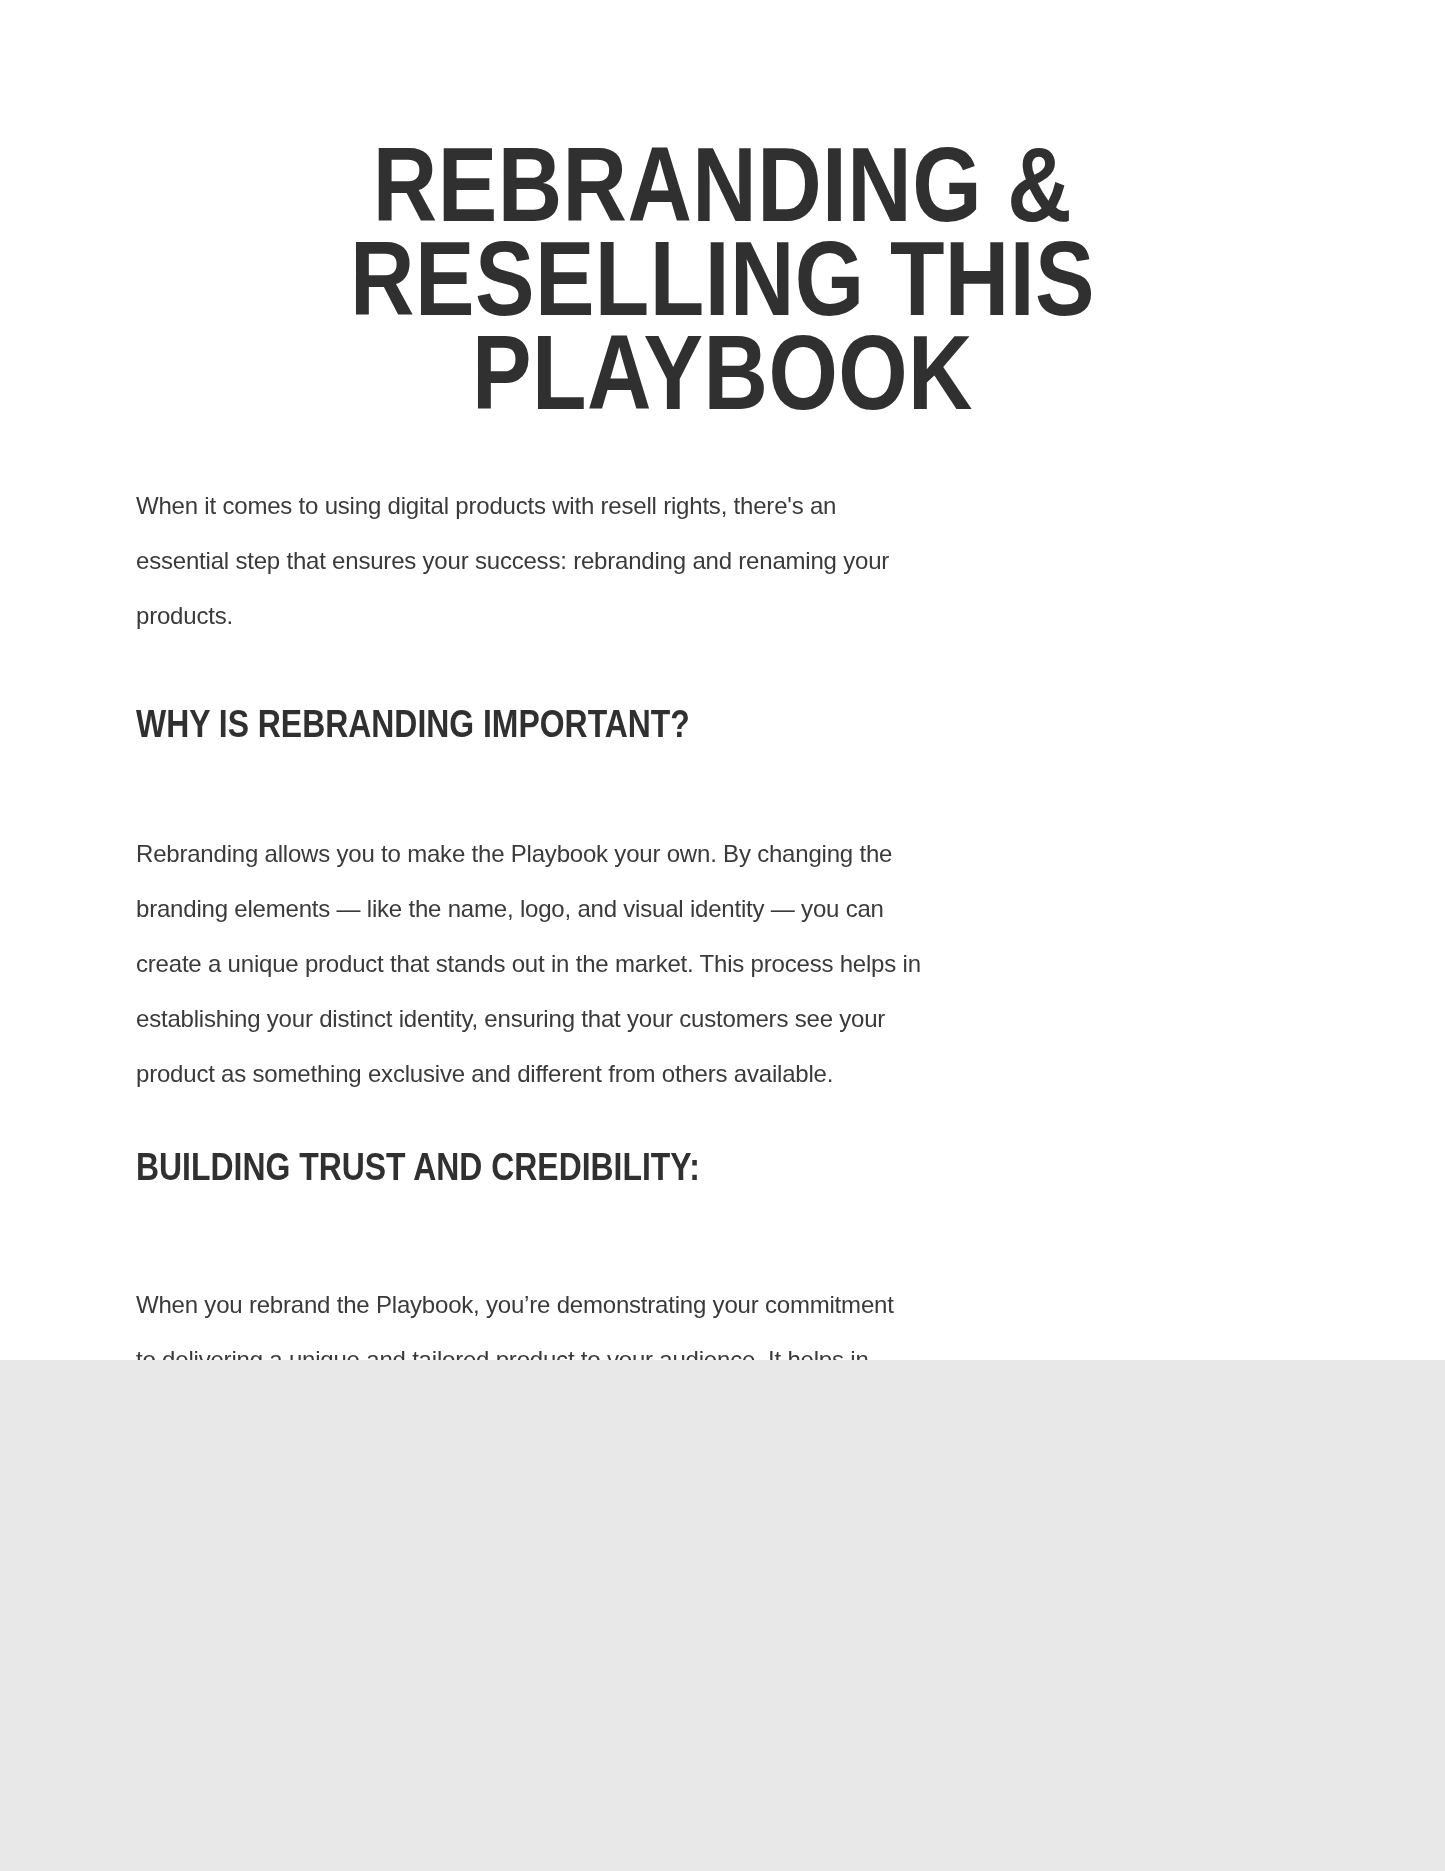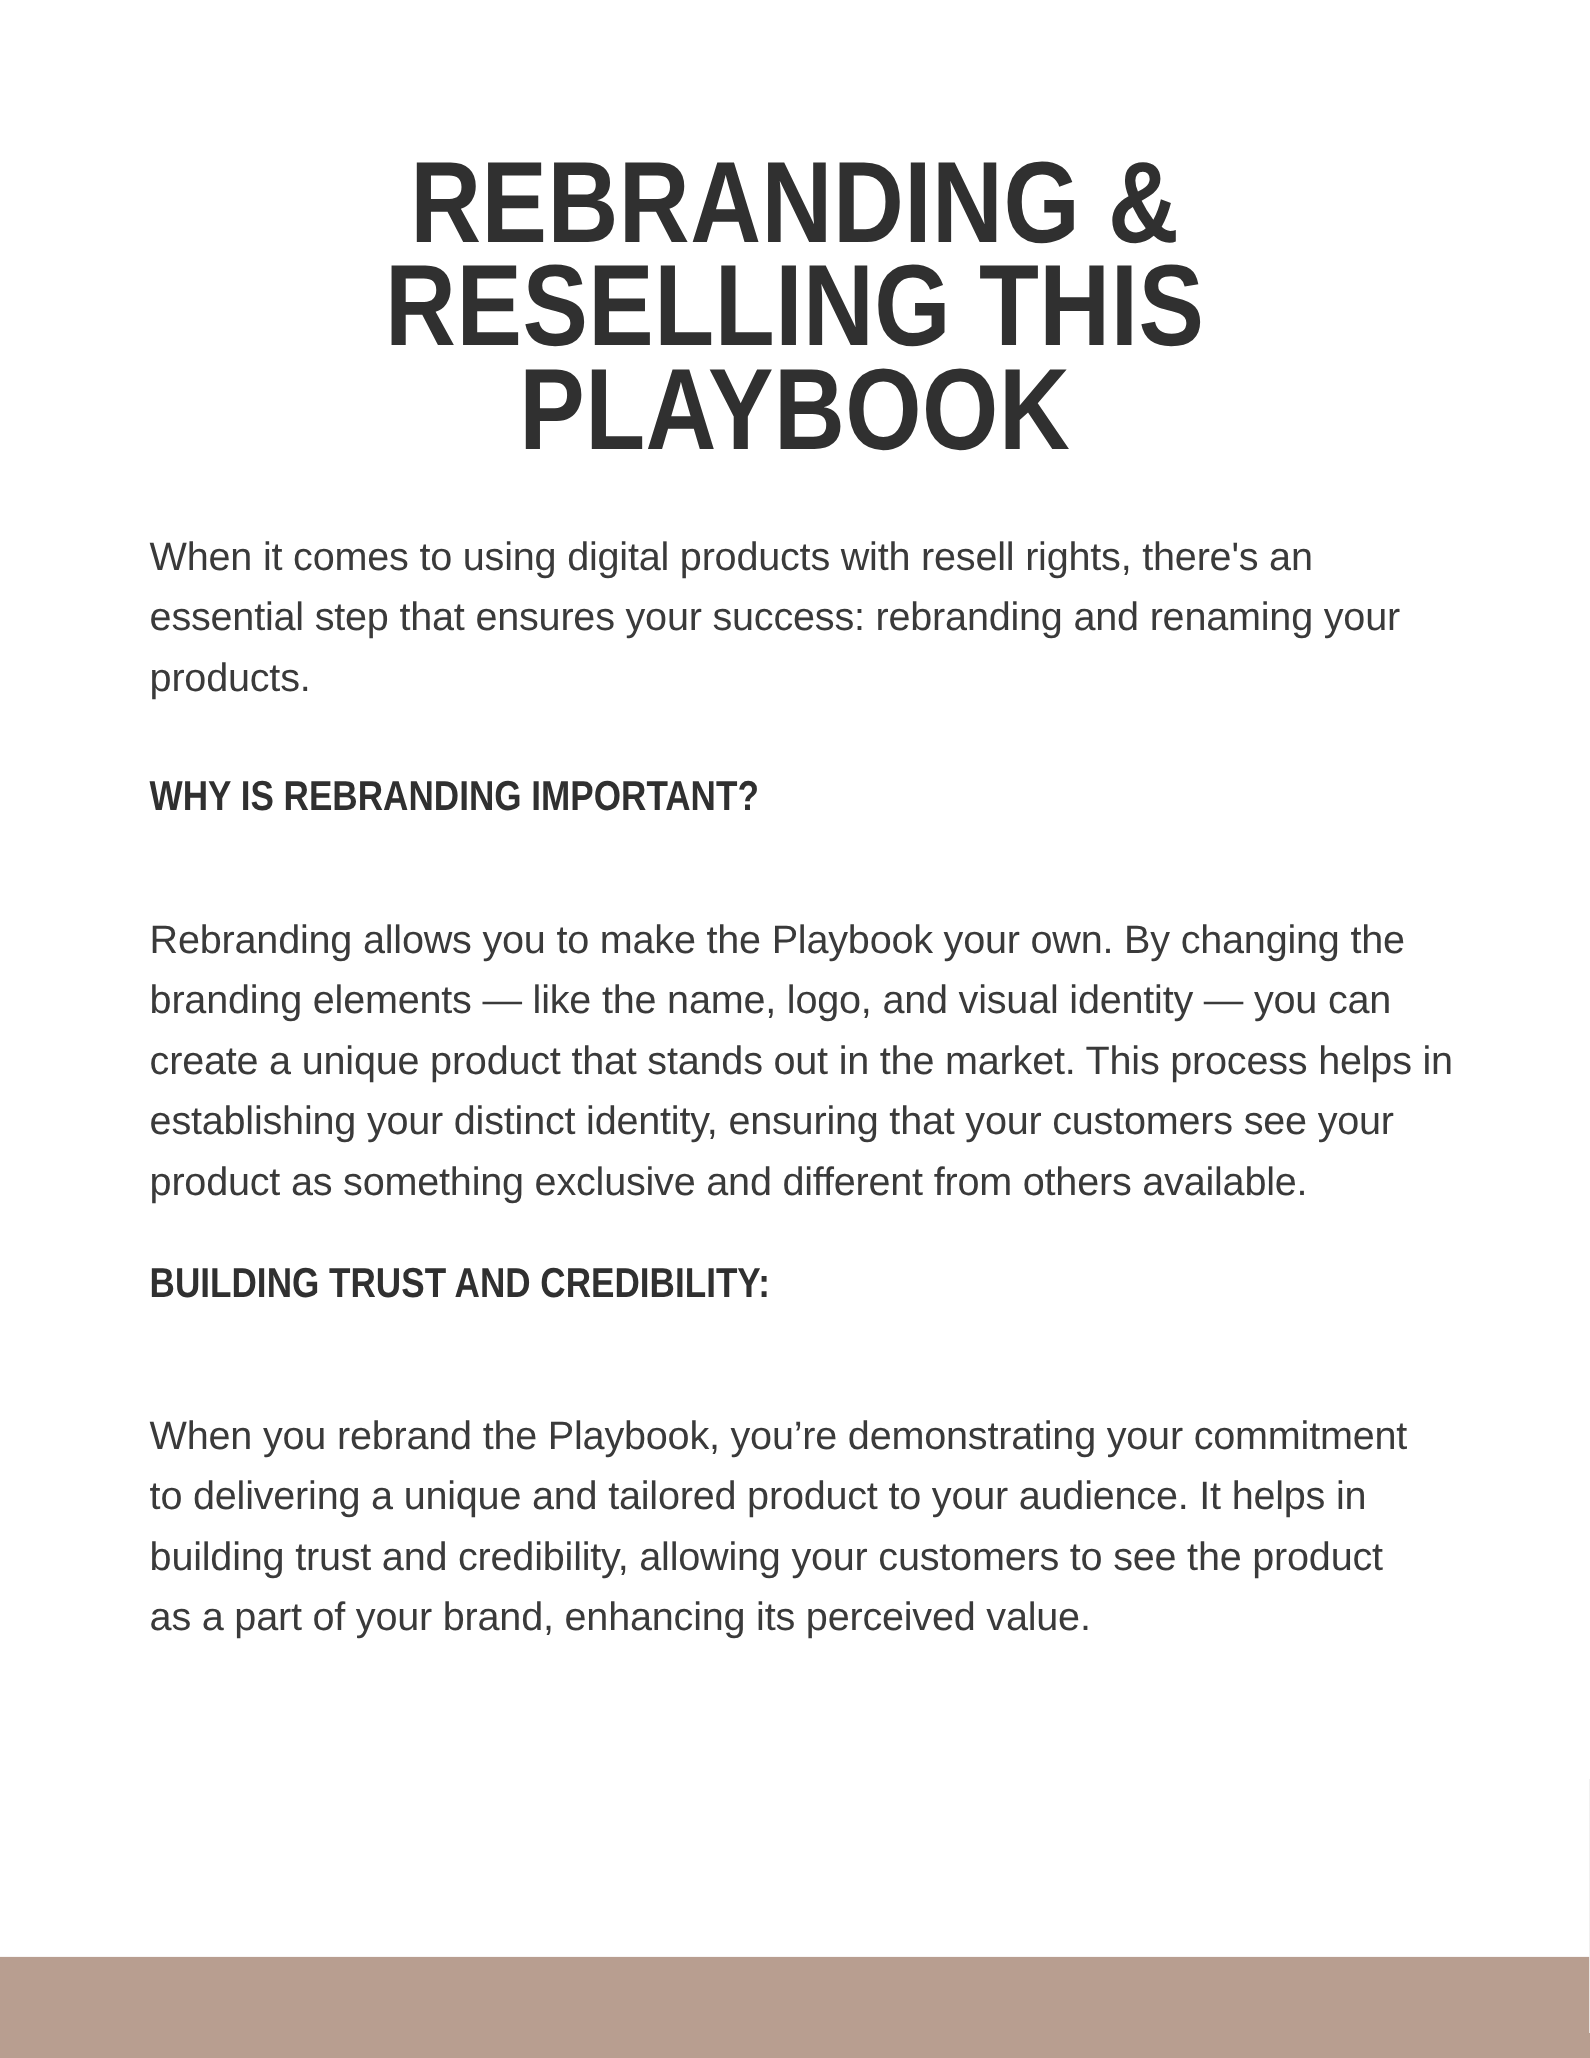--- a/index.html
+++ b/index.html
@@ -3,21 +3,21 @@
 <meta charset="utf-8">
 <style>
   html, body {
     margin: 0;
     padding: 0;
     background: #e8e8e8;
   }
   .page {
     position: relative;
     width: 1445px;
-    height: 1871px;
+    height: 1360px;
     background: #ffffff;
     overflow: hidden;
     font-family: "Liberation Sans", sans-serif;
   }
   .title {
     position: absolute;
     top: 138px;
     left: 0;
     width: 1445px;
     margin: 0;
@@ -44,21 +44,21 @@
     transform: scaleX(0.84);
     transform-origin: 0 50%;
     white-space: pre;
   }
   .body-text {
     position: absolute;
     left: 136px;
     margin: 0;
     font-family: "Liberation Sans", sans-serif;
     font-weight: 400;
-    font-size: 36px;
+    font-size: 24px;
     line-height: 55px;
     letter-spacing: -0.2px;
     color: var(--body-color, #3a3a3a);
     white-space: pre;
   }
   .pos-intro { top: 478px; }
   .pos-h1    { top: 697px; }
   .pos-p1    { top: 826px; }
   .pos-h2    { top: 1140px; }
   .pos-p2    { top: 1277px; }

